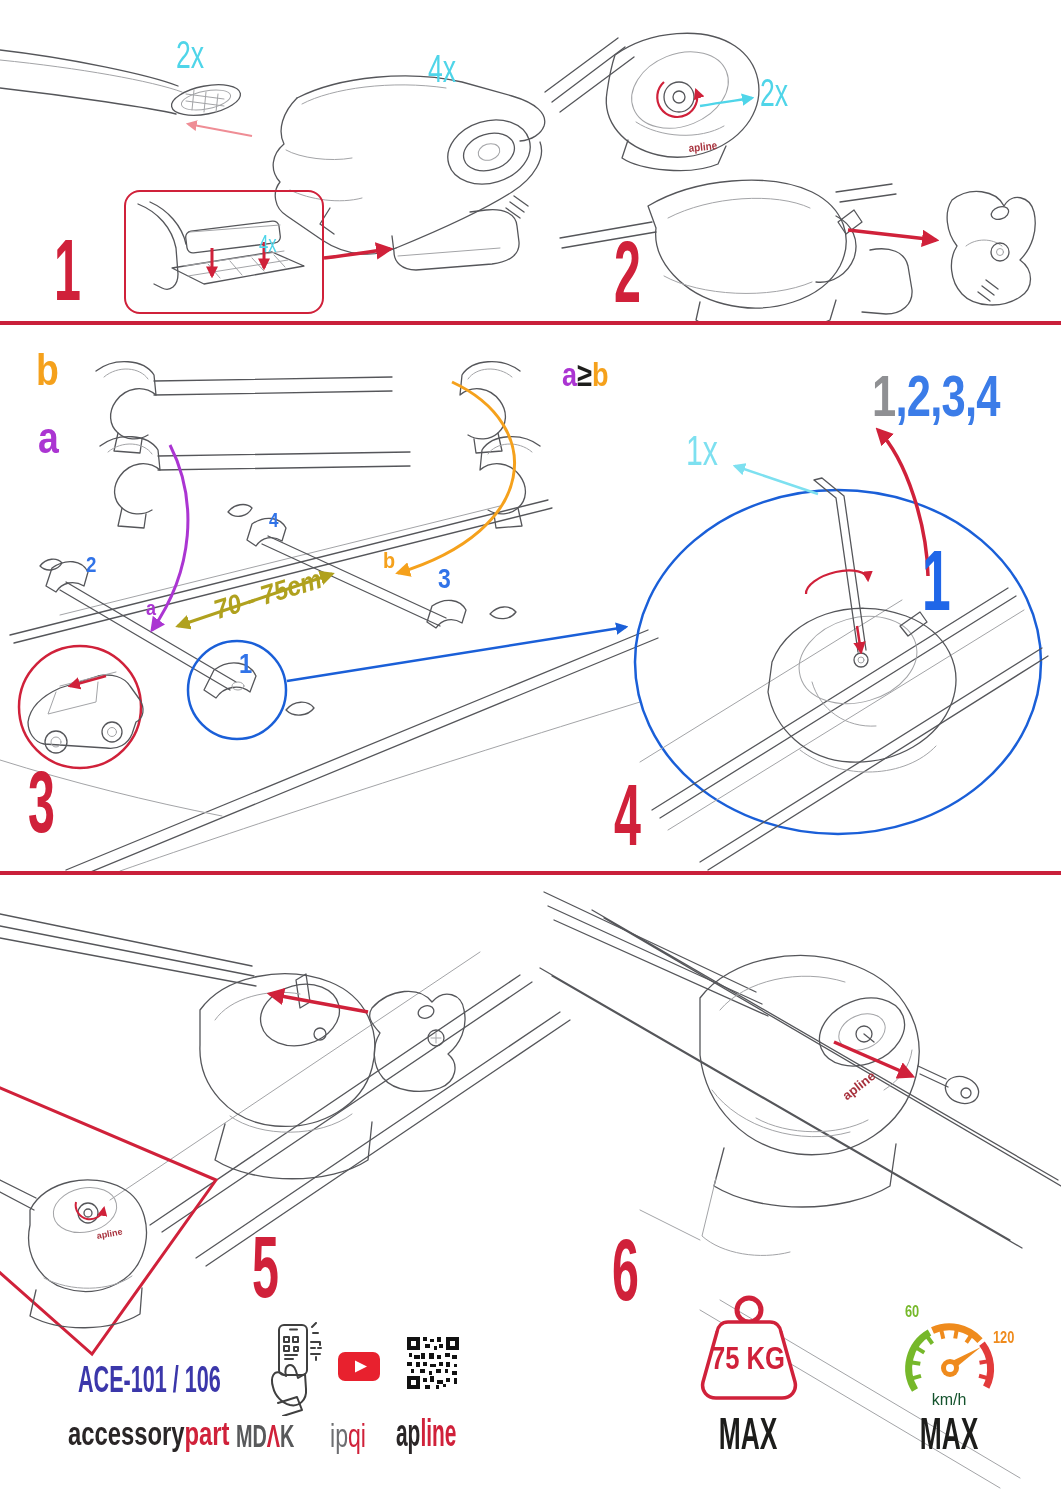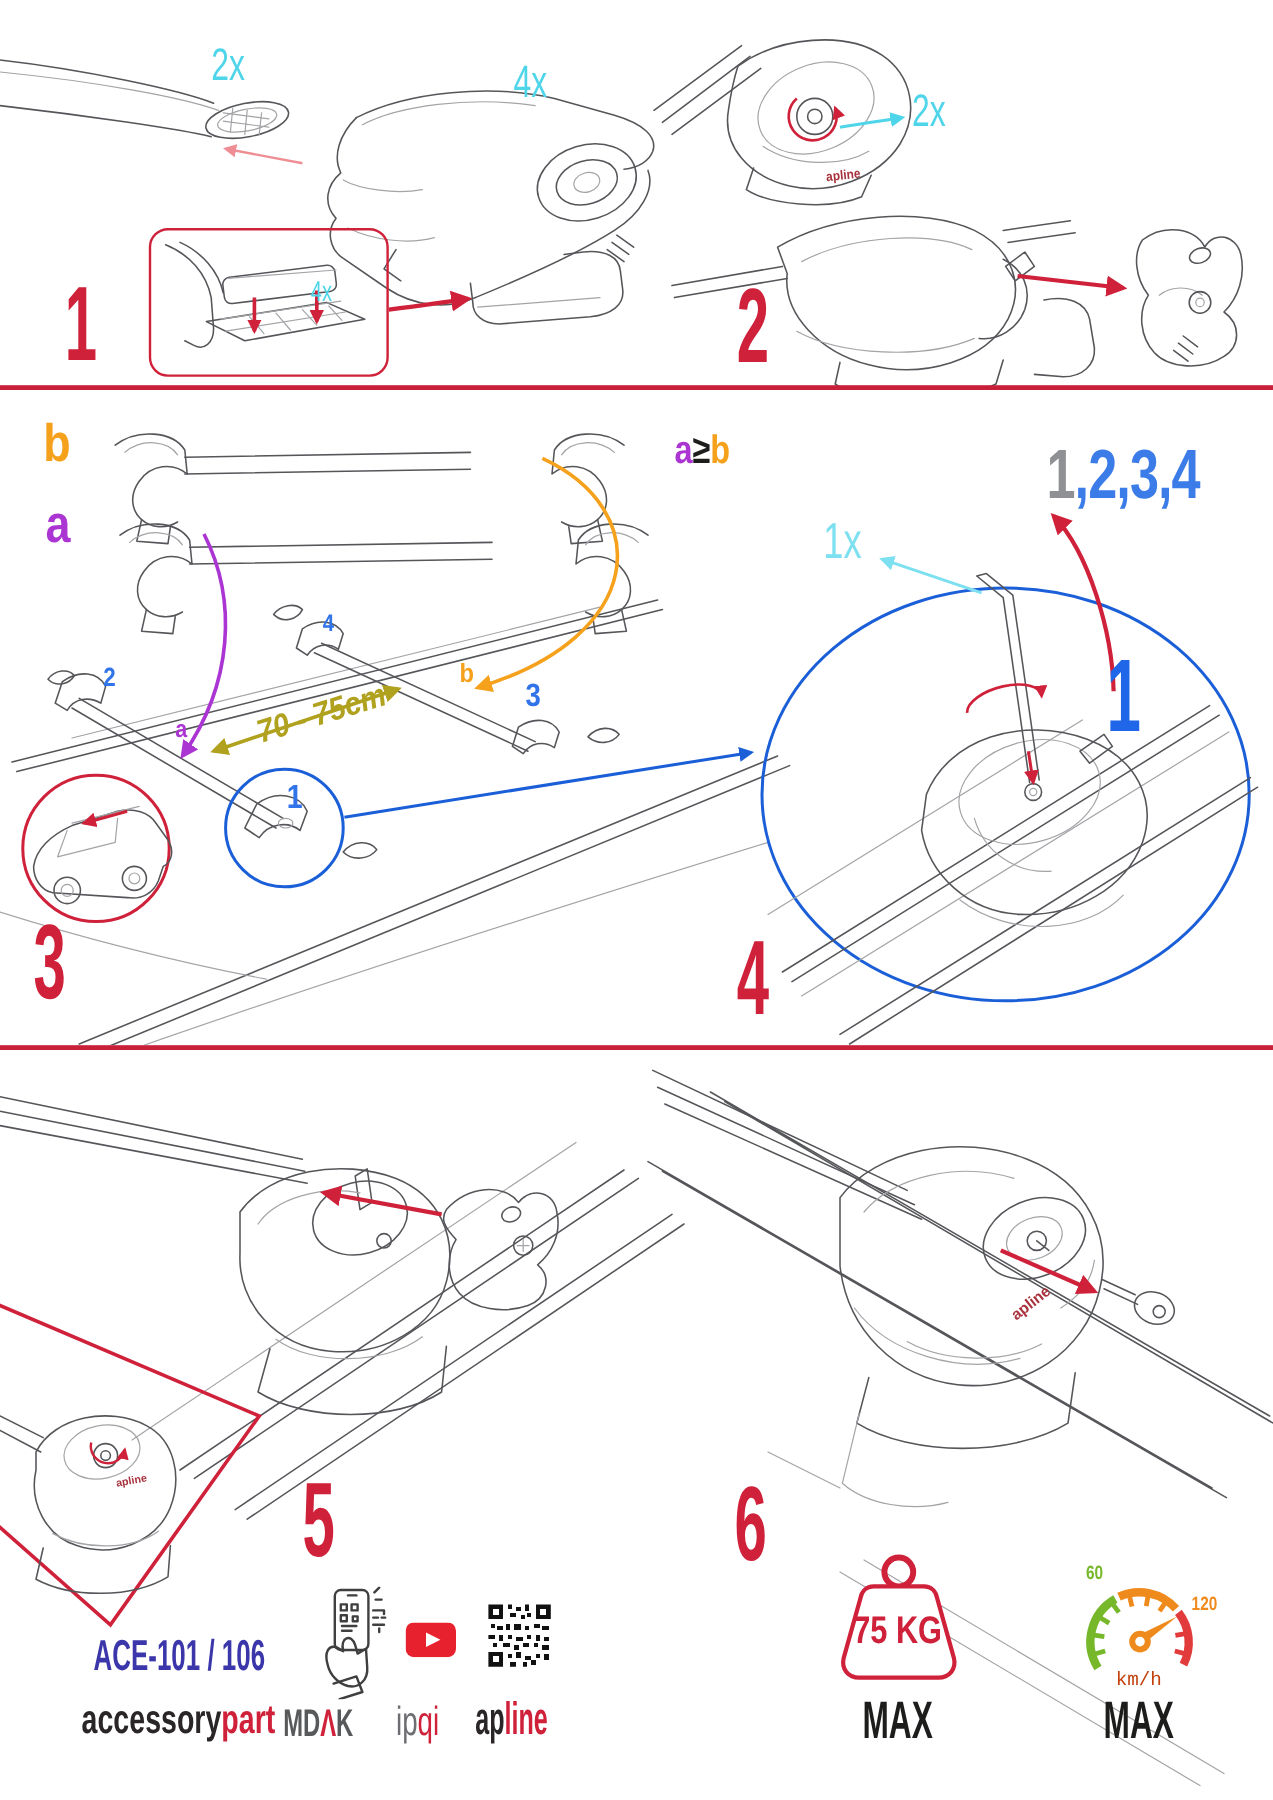--- a/index.html
+++ b/index.html
@@ -405,16 +405,16 @@
         <path d="M102.4,62.9 L91.5,64.8"></path>
           <path d="M101.6,80.6 L91,77.8"></path>
       </g>
     </g>
     <path d="M58,66 L60,76 L93,49 Z" fill="#ef8b1d"></path>
     <circle cx="62" cy="70" r="9" fill="#ef8b1d"></circle>
     <circle cx="62" cy="70" r="4" fill="#ffffff"></circle>
   </svg>
   <div class="lbl" style="left:905px;top:1304px;font-size:16px;font-weight:700;color:#76b82a;transform:scaleX(.8);">60</div>
   <div class="lbl" style="left:993px;top:1330px;font-size:16px;font-weight:700;color:#ef8b1d;transform:scaleX(.8);">120</div>
-  <div class="lbl ctr" style="left:889px;top:1392px;width:120px;font-size:16px;color:#c2410c;font-family:Liberation Mono, monospace;">km/h</div>
+  <div class="lbl ctr" style="left:889px;top:1392px;width:120px;font-size:16px;color:#14532d;">km/h</div>
   <div class="lbl ctr" style="left:889px;top:1412px;width:120px;font-size:44px;font-weight:700;color:#1d1d1b;transform:scaleX(.6);">MAX</div>
 
 </div>
 
 </body></html>

